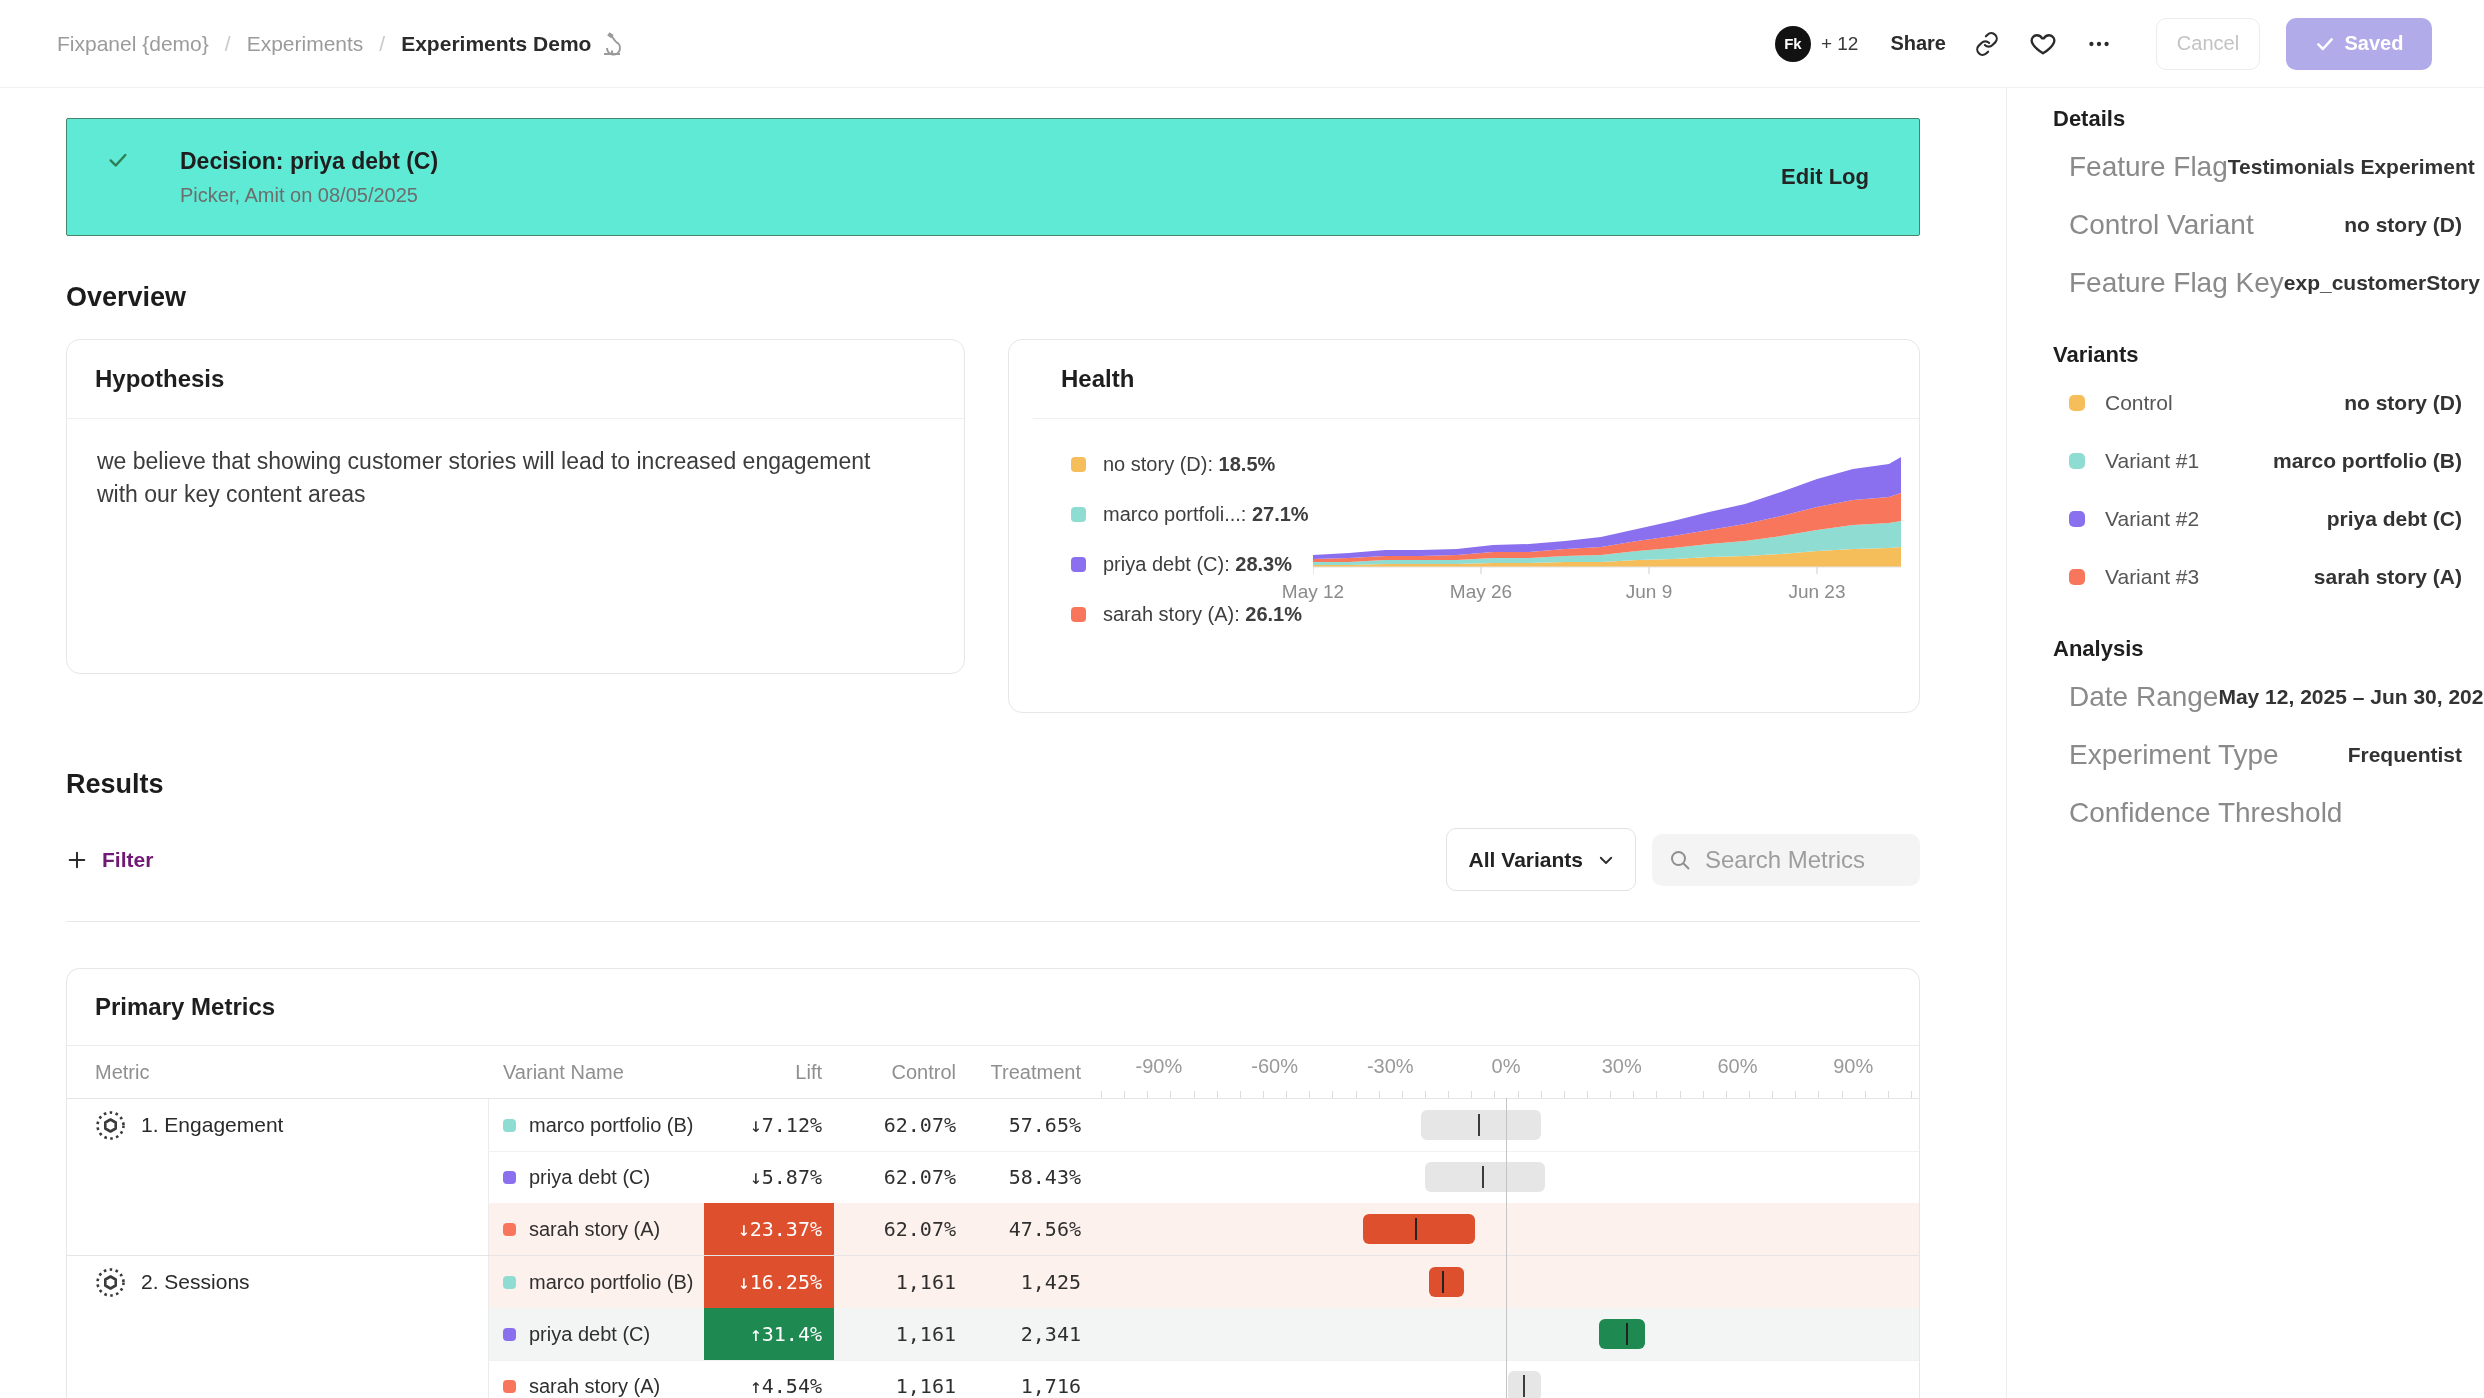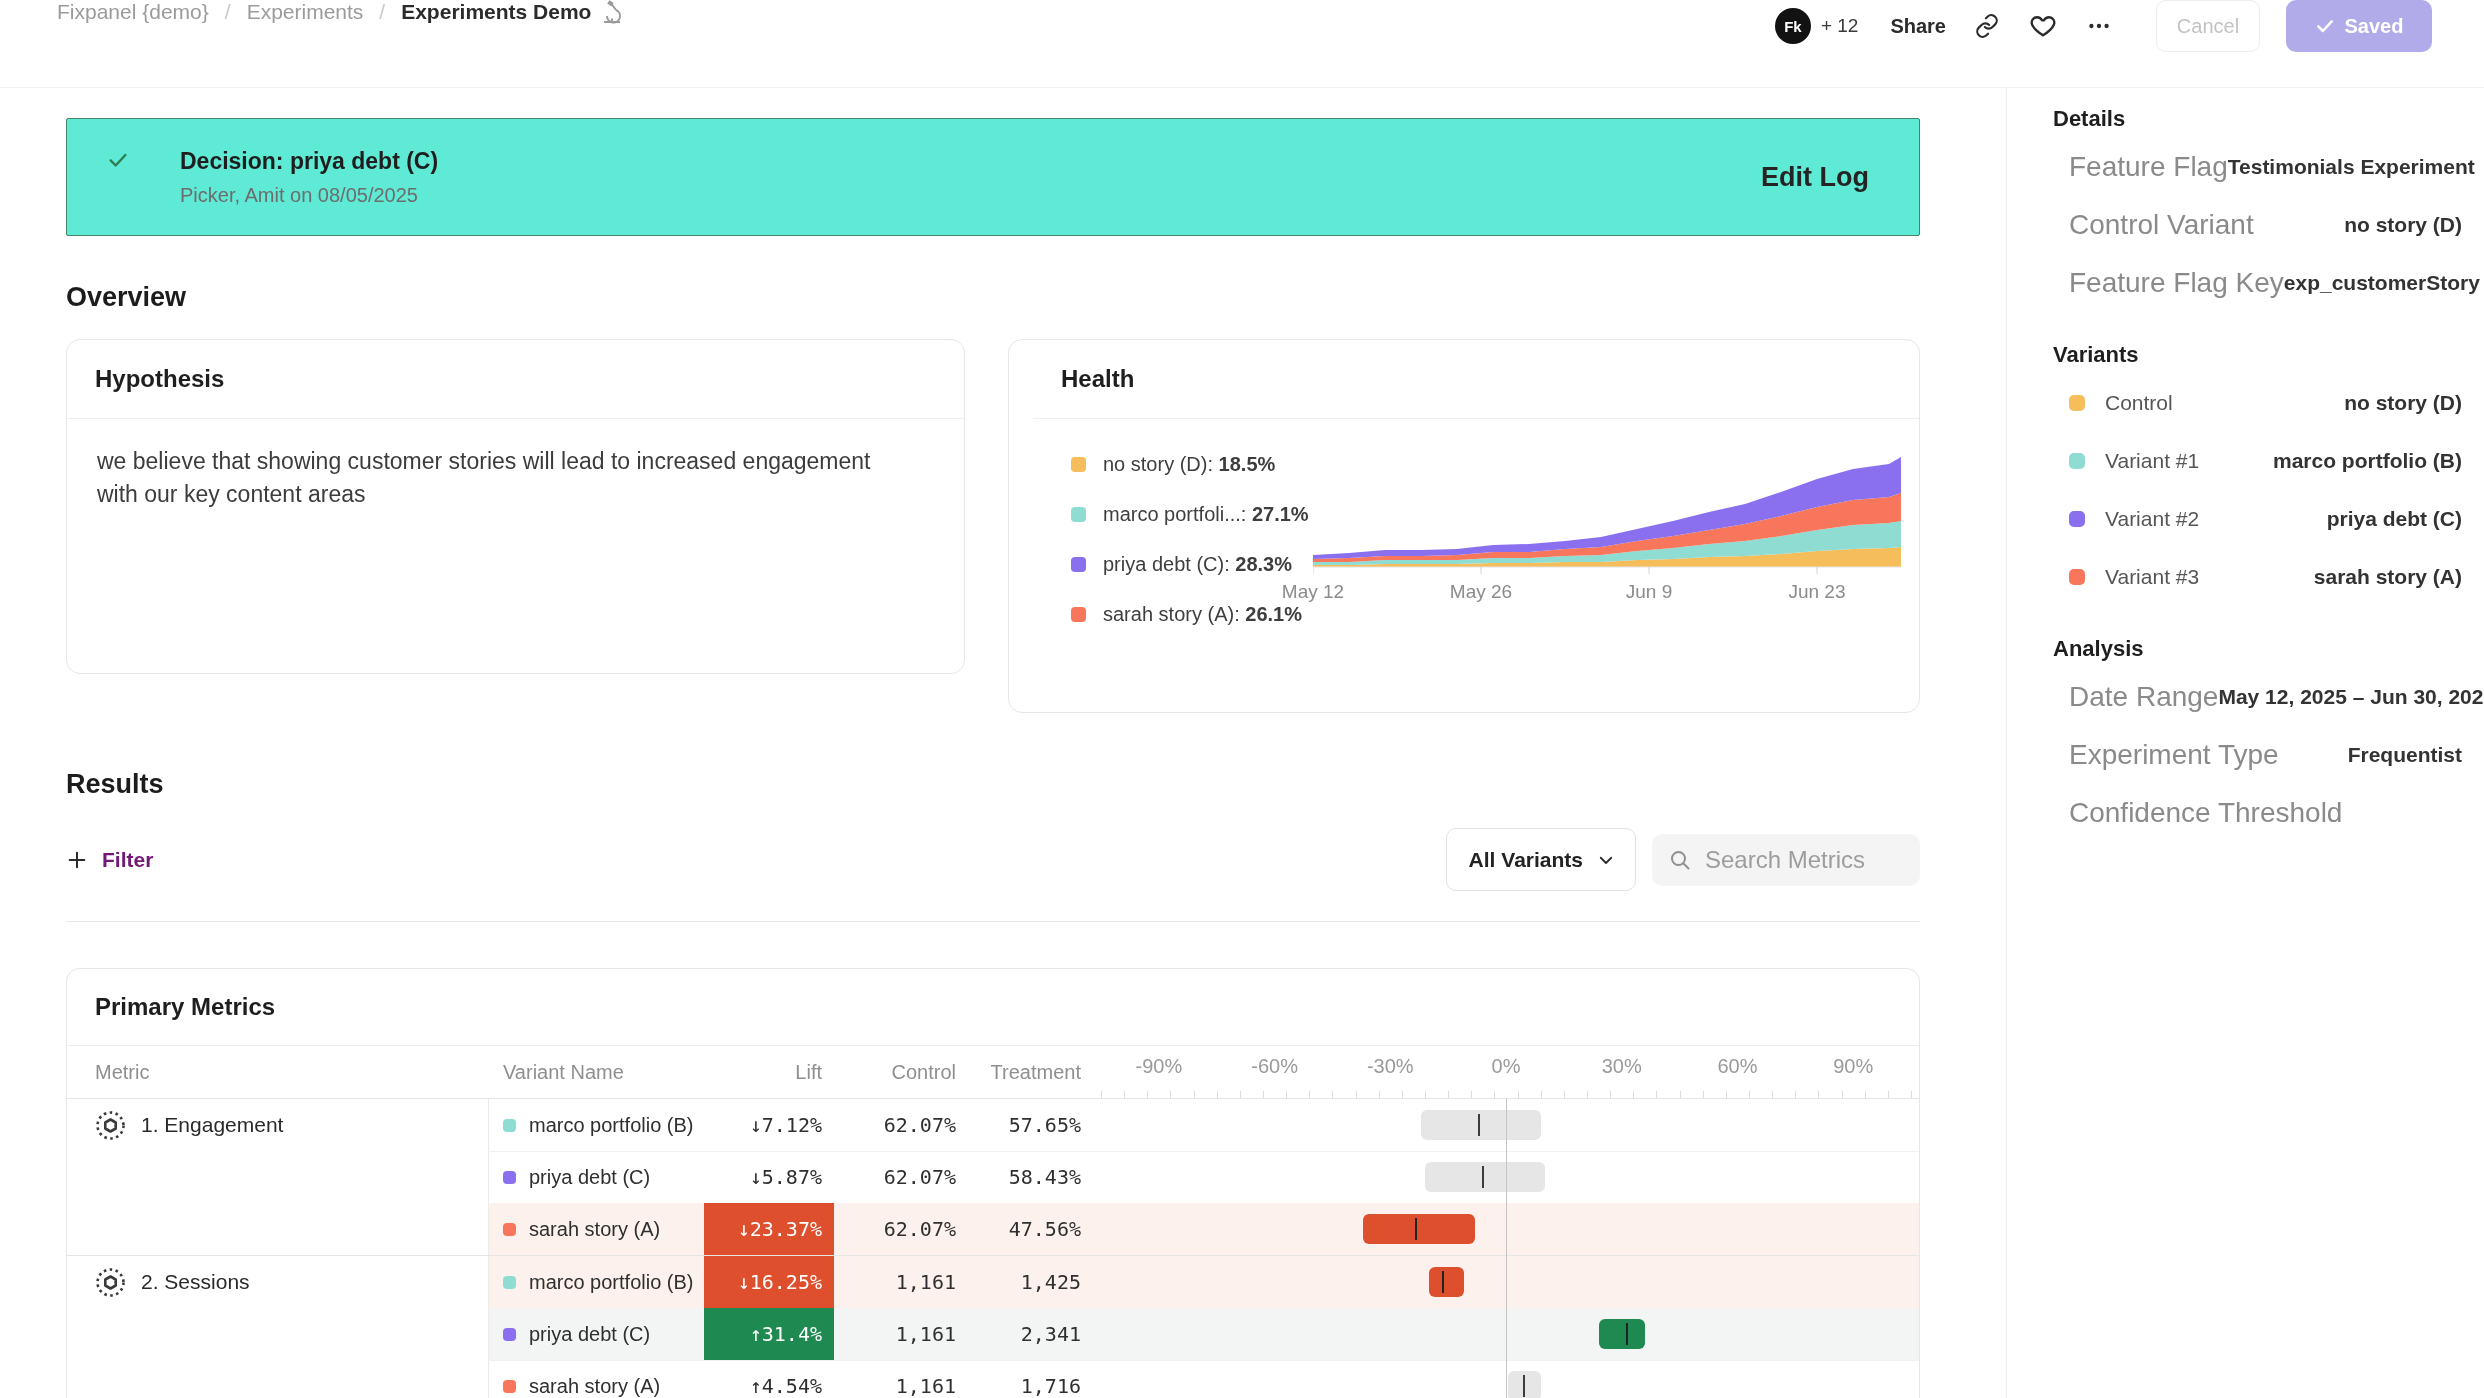--- a/index.html
+++ b/index.html
@@ -2,21 +2,21 @@
 <html><head>
 <meta charset="utf-8">
 <style>
   * { margin:0; padding:0; box-sizing:border-box; }
   html,body { width:2484px; height:1398px; overflow:hidden; background:#fff;
     font-family:"Liberation Sans", sans-serif; color:#2b2b2b; }
   svg { display:block; }
   .mono { font-family:"DejaVu Sans Mono", monospace; }
 
   
-  .topbar { height:88px; display:flex; align-items:flex-start; justify-content:space-between;
+  .topbar { height:88px; display:flex; align-items:center; justify-content:space-between;
     padding:0 52px 0 57px; border-bottom:1px solid #f1f1f1; background:#fff; }
   .crumbs { display:flex; align-items:center; gap:16px; font-size:21px; }
   .crumb { color:#9b9b9b; cursor:pointer; }
   .crumb-sep { color:#c9c9c9; }
   .crumb-current { color:#2b2b2b; font-weight:600; display:flex; align-items:center; gap:10px; }
   .tb-right { display:flex; align-items:center; gap:26px; }
   .avatar { width:36px; height:36px; border-radius:50%; background:#121212; color:#fff;
     display:flex; align-items:center; justify-content:center; font-size:15px; font-weight:700; }
   .avatar-more { font-size:19px; color:#3a3a3a; margin-left:-16px; }
   .tb-share { font-size:20px; font-weight:600; color:#2b2b2b; margin-left:6px; cursor:pointer; }
@@ -31,21 +31,21 @@
   .content { width:2006px; padding:0 86px 0 66px; }
   .sidebar { width:478px; border-left:1px solid #ededed; padding:18px 22px 0 46px; }
 
   
   .banner { margin-top:30px; height:118px; background:#5eead4; border:1px solid #49836a;
     border-radius:2px; display:flex; align-items:center; padding:0 50px 0 40px;gap:29px; }
   .banner-check { margin-right:22px; align-self:flex-start; margin-top:30px; }
   .banner-text { display:flex; flex-direction:column; gap:9px; }
   .banner-title { font-size:23px; font-weight:700; color:#1e1e1e; }
   .banner-sub { font-size:20px; color:#6d6d6d; }
-  .banner-action { margin-left:auto; font-size:27px; font-weight:600; color:#242424; cursor:pointer; }
+  .banner-action { margin-left:auto; font-size:22px; font-weight:600; color:#242424; cursor:pointer; }
 
   .h2 { font-size:27px; font-weight:700; color:#1c1c1c; }
   .overview-h { margin-top:46px; }
   .results-h { margin-top:56px; }
 
   
   .cards { margin-top:26px; display:flex; gap:43px; }
   .card { background:#fff; border:1px solid #e7e7e7; border-radius:14px; }
   .card-head { padding:25px 28px; border-bottom:1px solid #efefef; }
   .card-title { font-size:24px; font-weight:700; color:#1e1e1e; }

